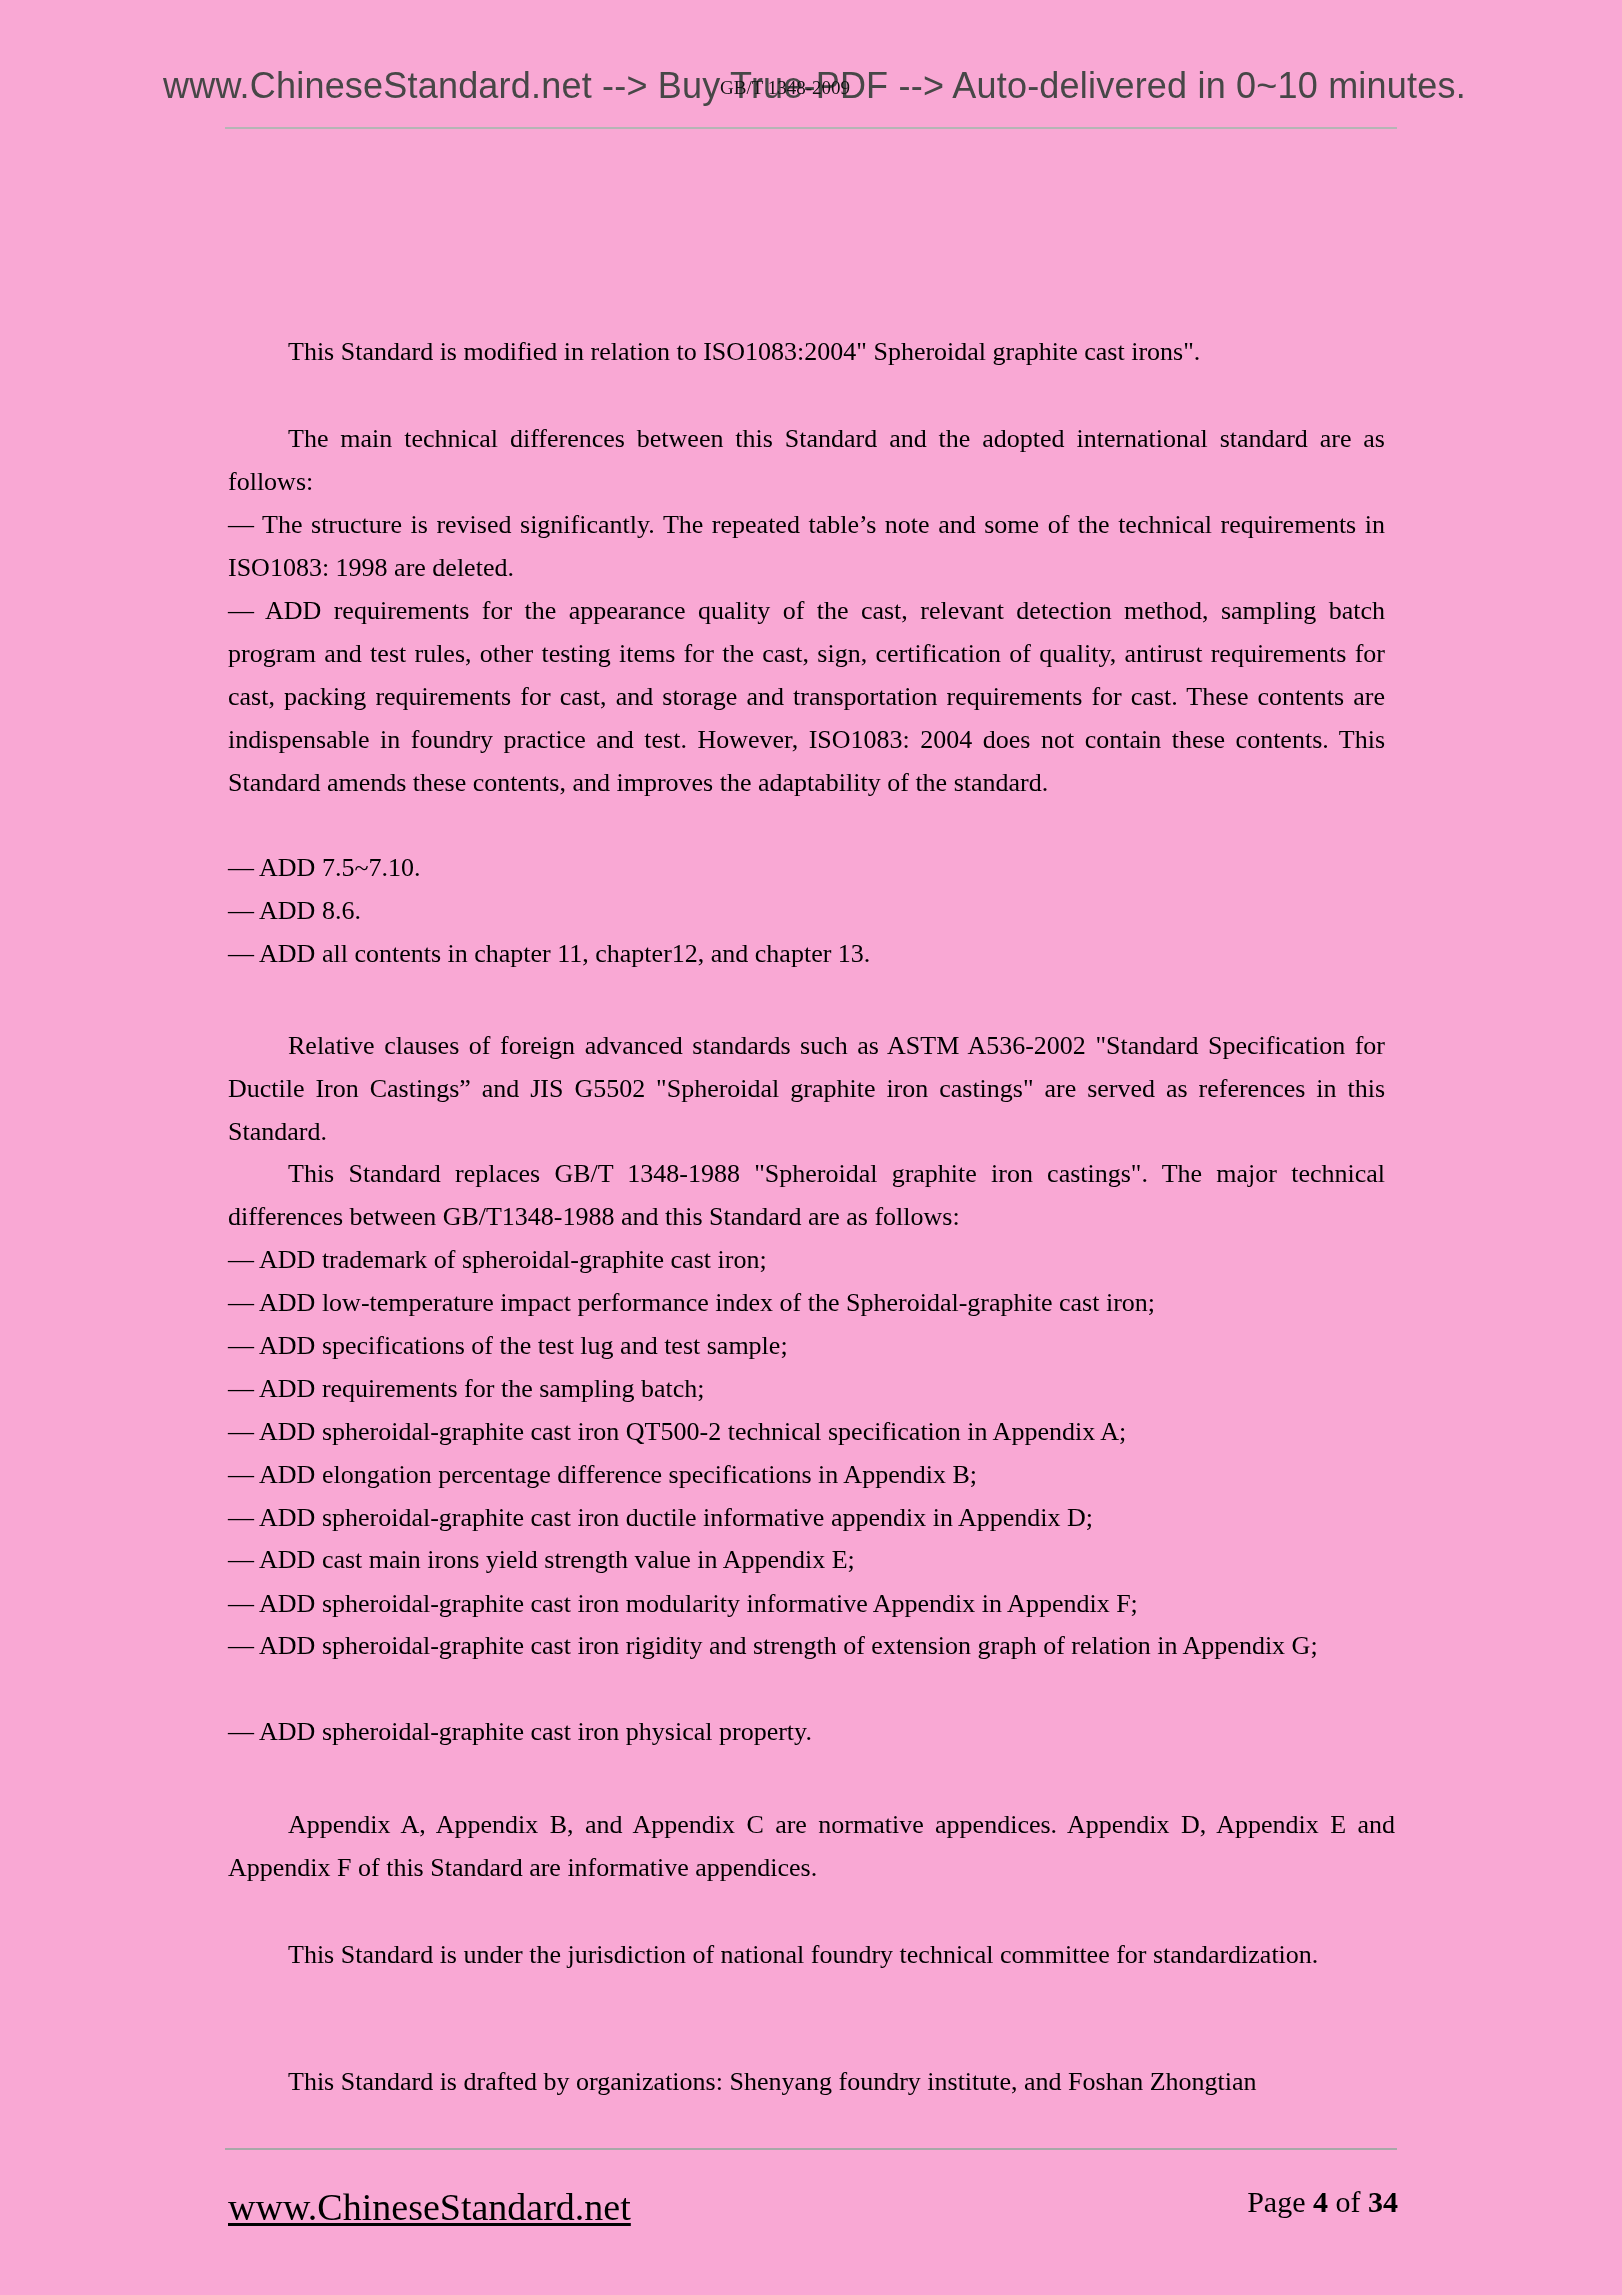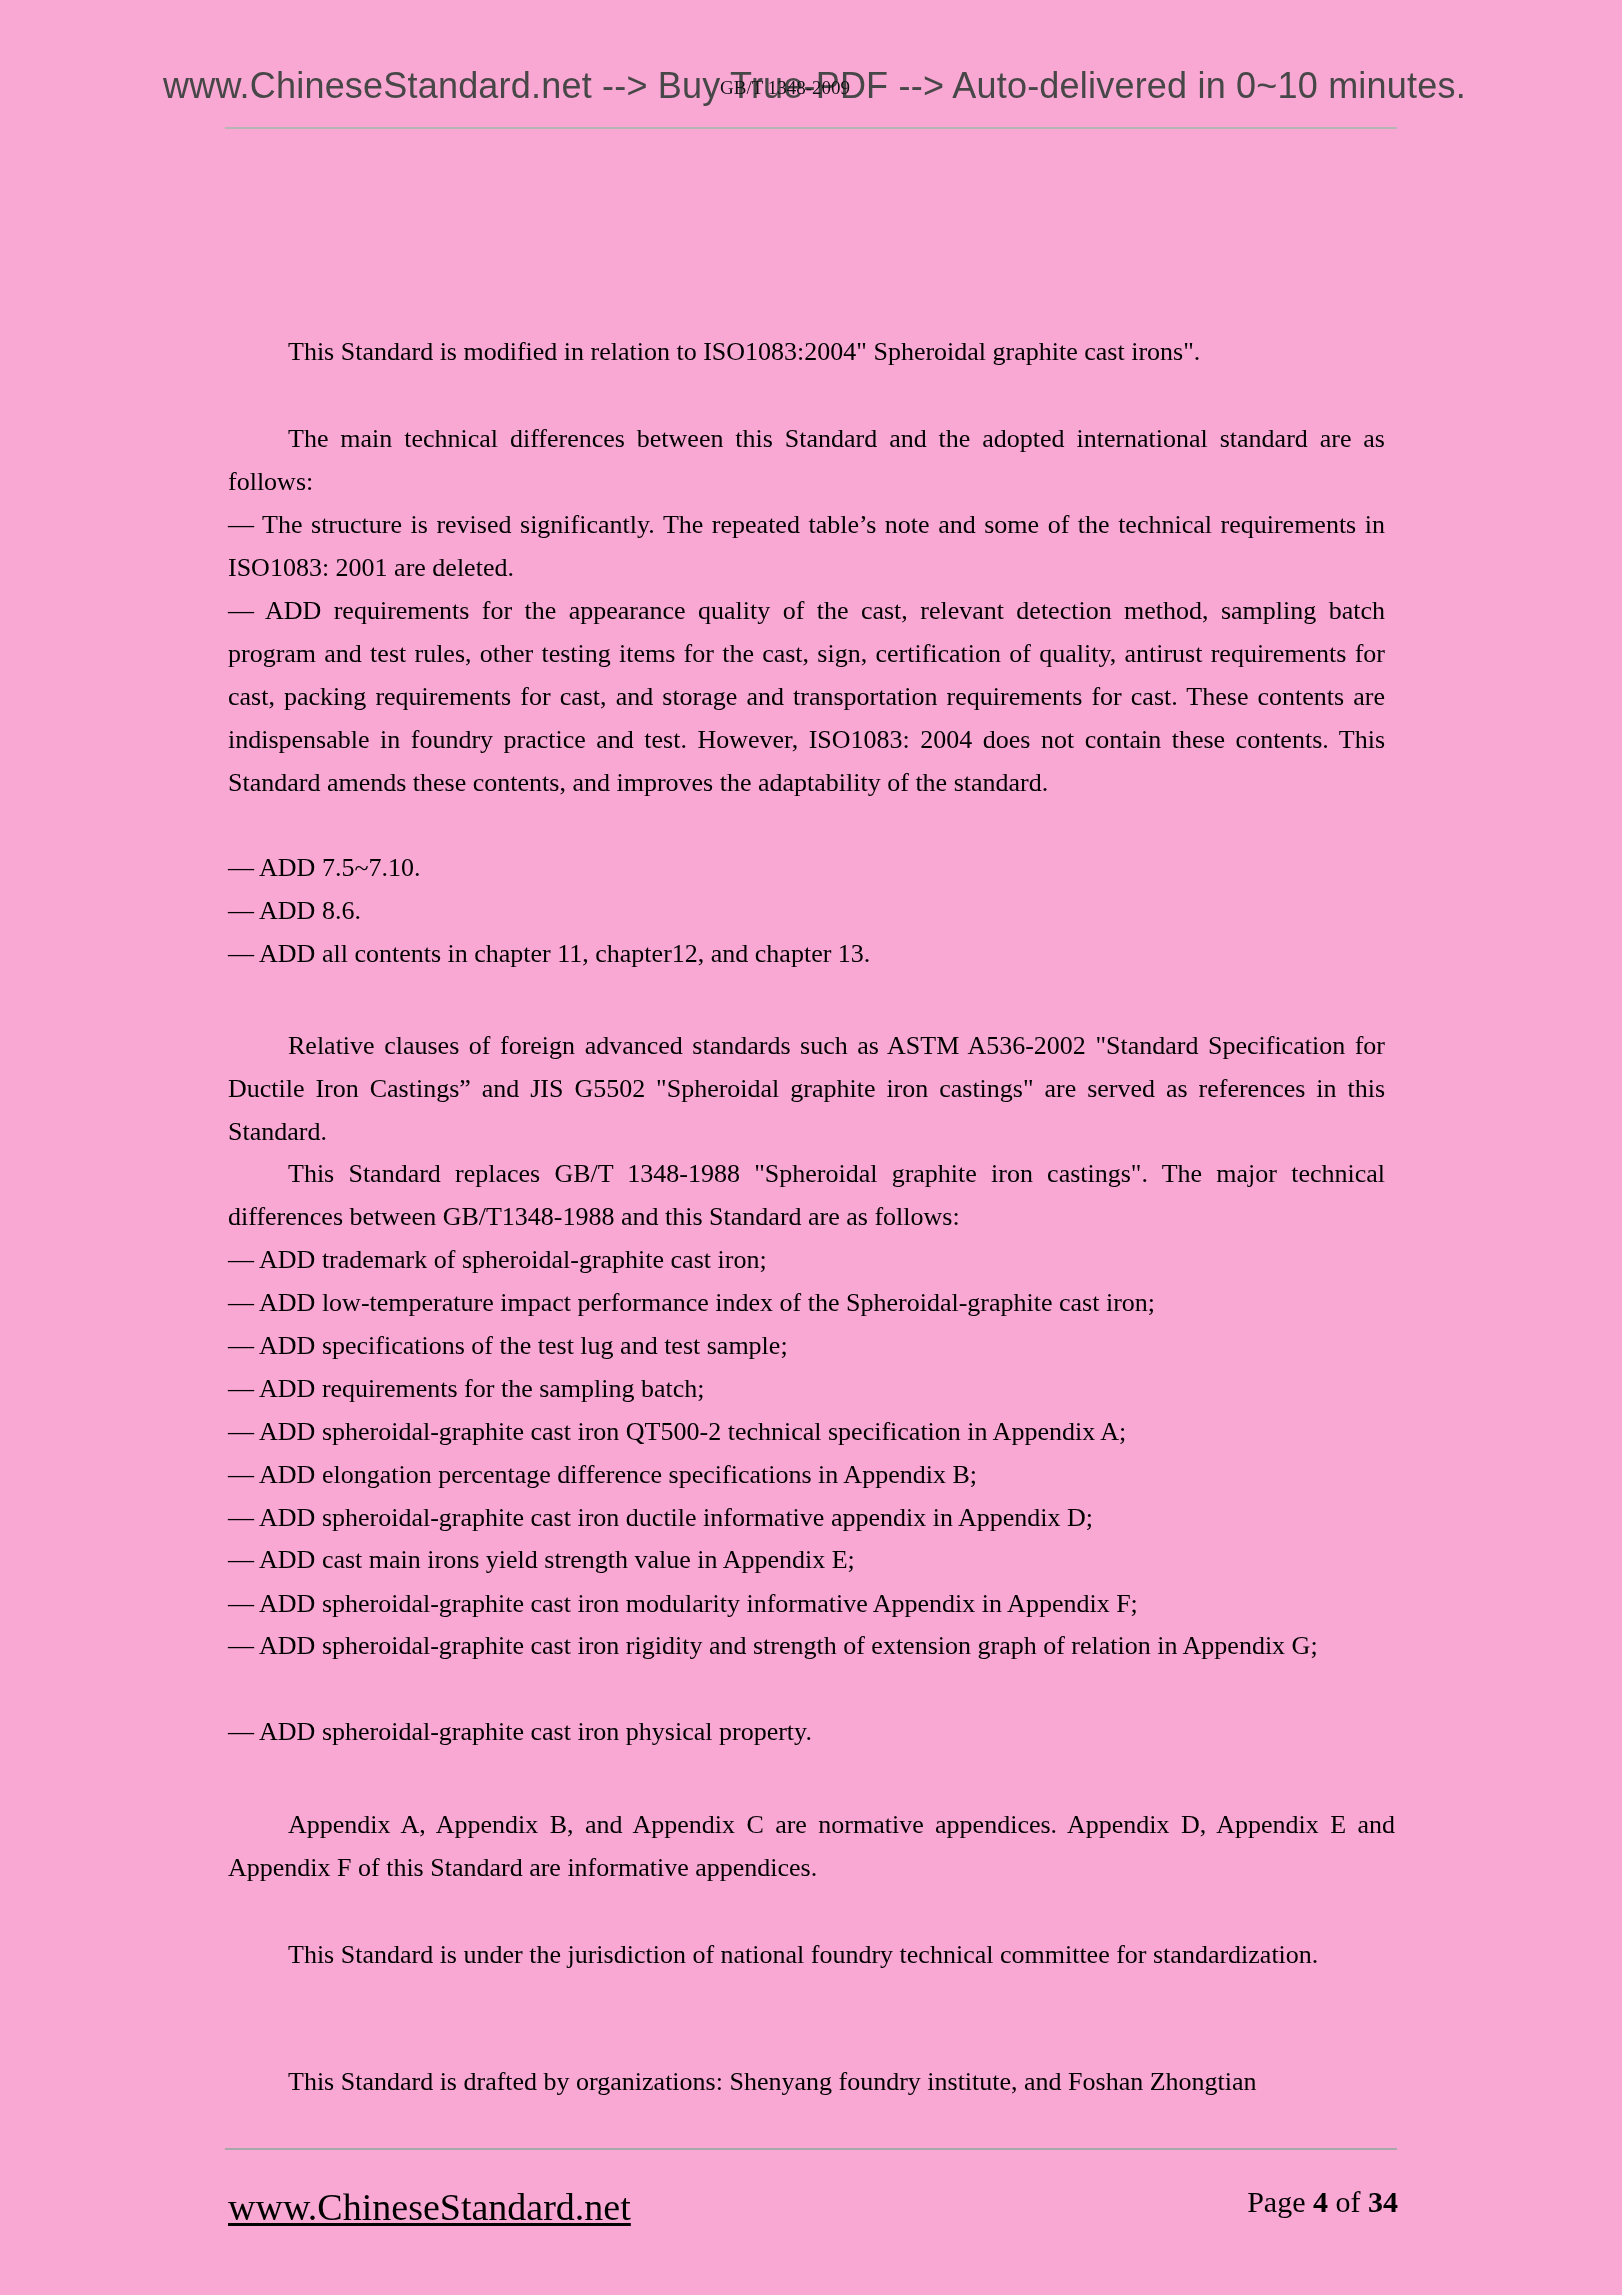--- a/index.html
+++ b/index.html
@@ -54,21 +54,21 @@
 
   <div class="watermark-header">www.ChineseStandard.net --&gt; Buy True-PDF --&gt; Auto-delivered in 0~10 minutes.</div>
   <div class="doc-code">GB/T 1348-2009</div>
   <div class="hr-top"></div>
 
 
   <div class="body">
     <p class="blk j indent" style="top:330px">This Standard is modified in relation to ISO1083:2004" Spheroidal graphite cast irons".</p>
 
     <p class="blk j indent" style="top:417px">The main technical differences between this Standard and the adopted international standard are as follows:</p>
-    <p class="blk j" style="top:503px">— The structure is revised significantly. The repeated table’s note and some of the technical requirements in ISO1083: 2001 are deleted.</p>
+    <p class="blk j" style="top:503px">— The structure is revised significantly. The repeated table’s note and some of the technical requirements in ISO1083: 1998 are deleted.</p>
     <p class="blk j" style="top:589px">— ADD requirements for the appearance quality of the cast, relevant detection method, sampling batch program and test rules, other testing items for the cast, sign, certification of quality, antirust requirements for cast, packing requirements for cast, and storage and transportation requirements for cast. These contents are indispensable in foundry practice and test. However, ISO1083: 2004 does not contain these contents. This Standard amends these contents, and improves the adaptability of the standard.</p>
     <p class="blk" style="top:846px">— ADD 7.5~7.10.</p>
     <p class="blk" style="top:889px">— ADD 8.6.</p>
     <p class="blk" style="top:932px">— ADD all contents in chapter 11, chapter12, and chapter 13.</p>
 
     <p class="blk j indent" style="top:1024px">Relative clauses of foreign advanced standards such as ASTM A536-2002 "Standard Specification for Ductile Iron Castings” and JIS G5502 "Spheroidal graphite iron castings" are served as references in this Standard.</p>
 
     <p class="blk j indent" style="top:1152px">This Standard replaces GB/T 1348-1988 "Spheroidal graphite iron castings". The major technical differences between GB/T1348-1988 and this Standard are as follows:</p>
     <p class="blk" style="top:1238px">— ADD trademark of spheroidal-graphite cast iron;</p>
     <p class="blk" style="top:1281px">— ADD low-temperature impact performance index of the Spheroidal-graphite cast iron;</p>

